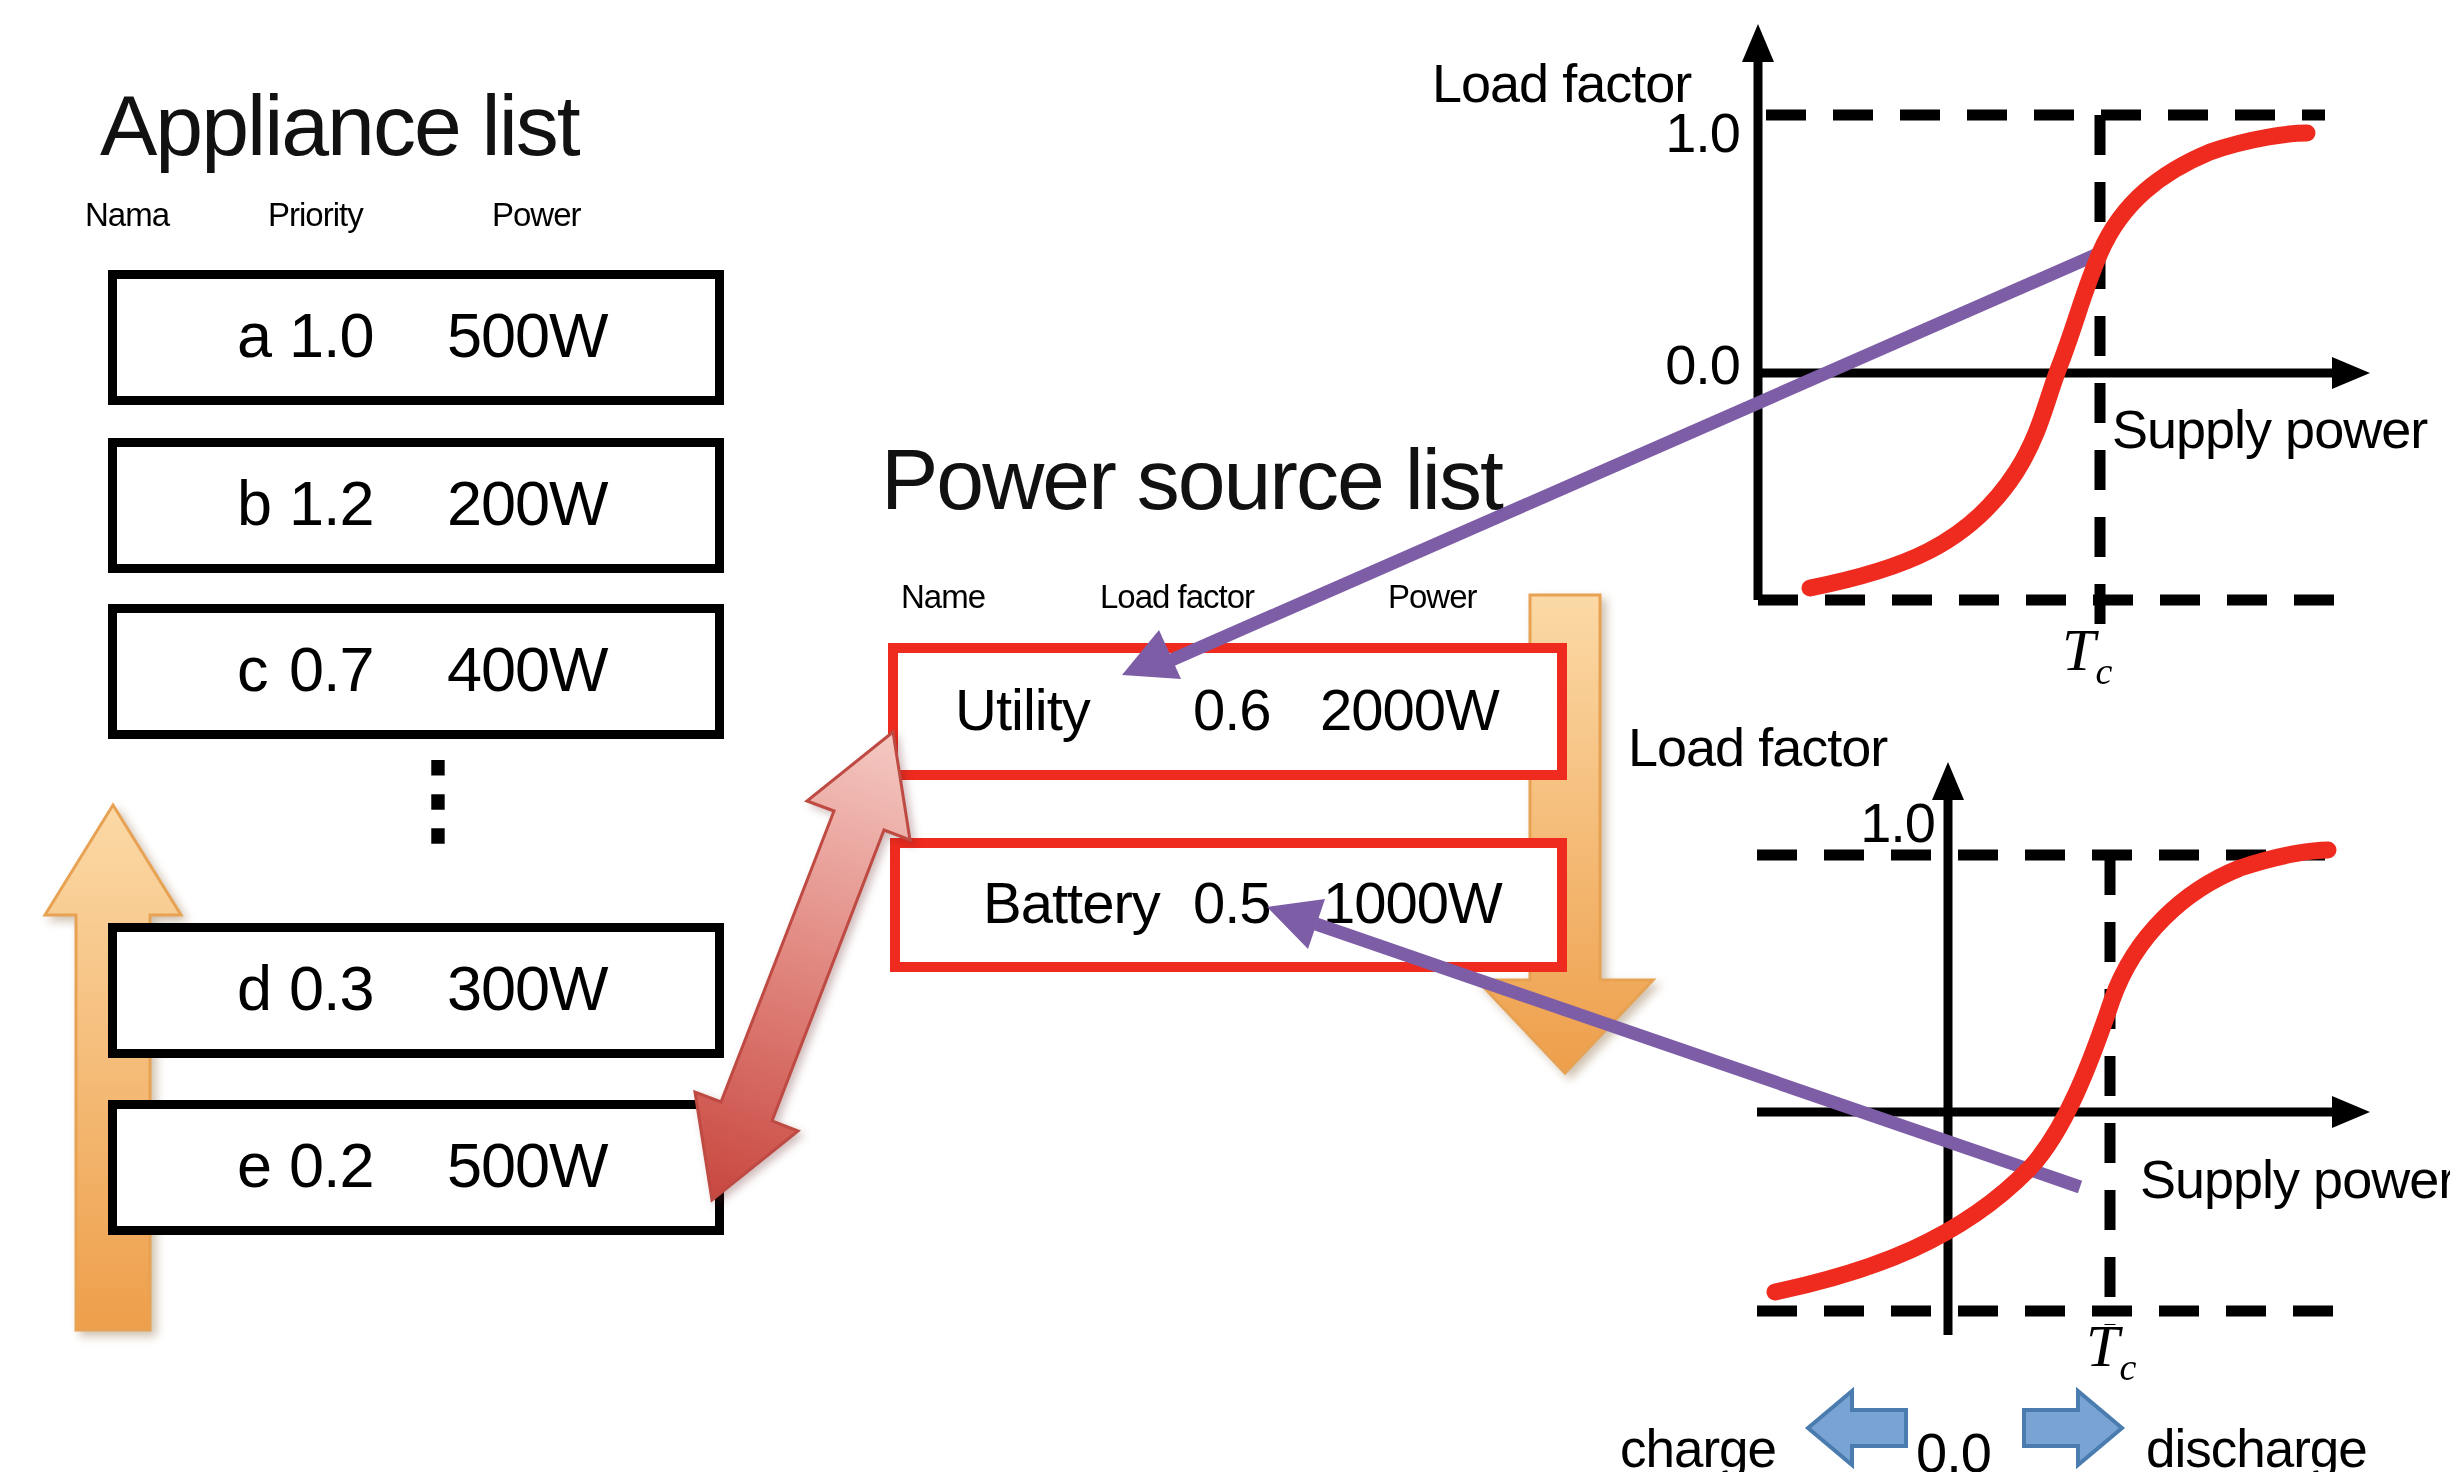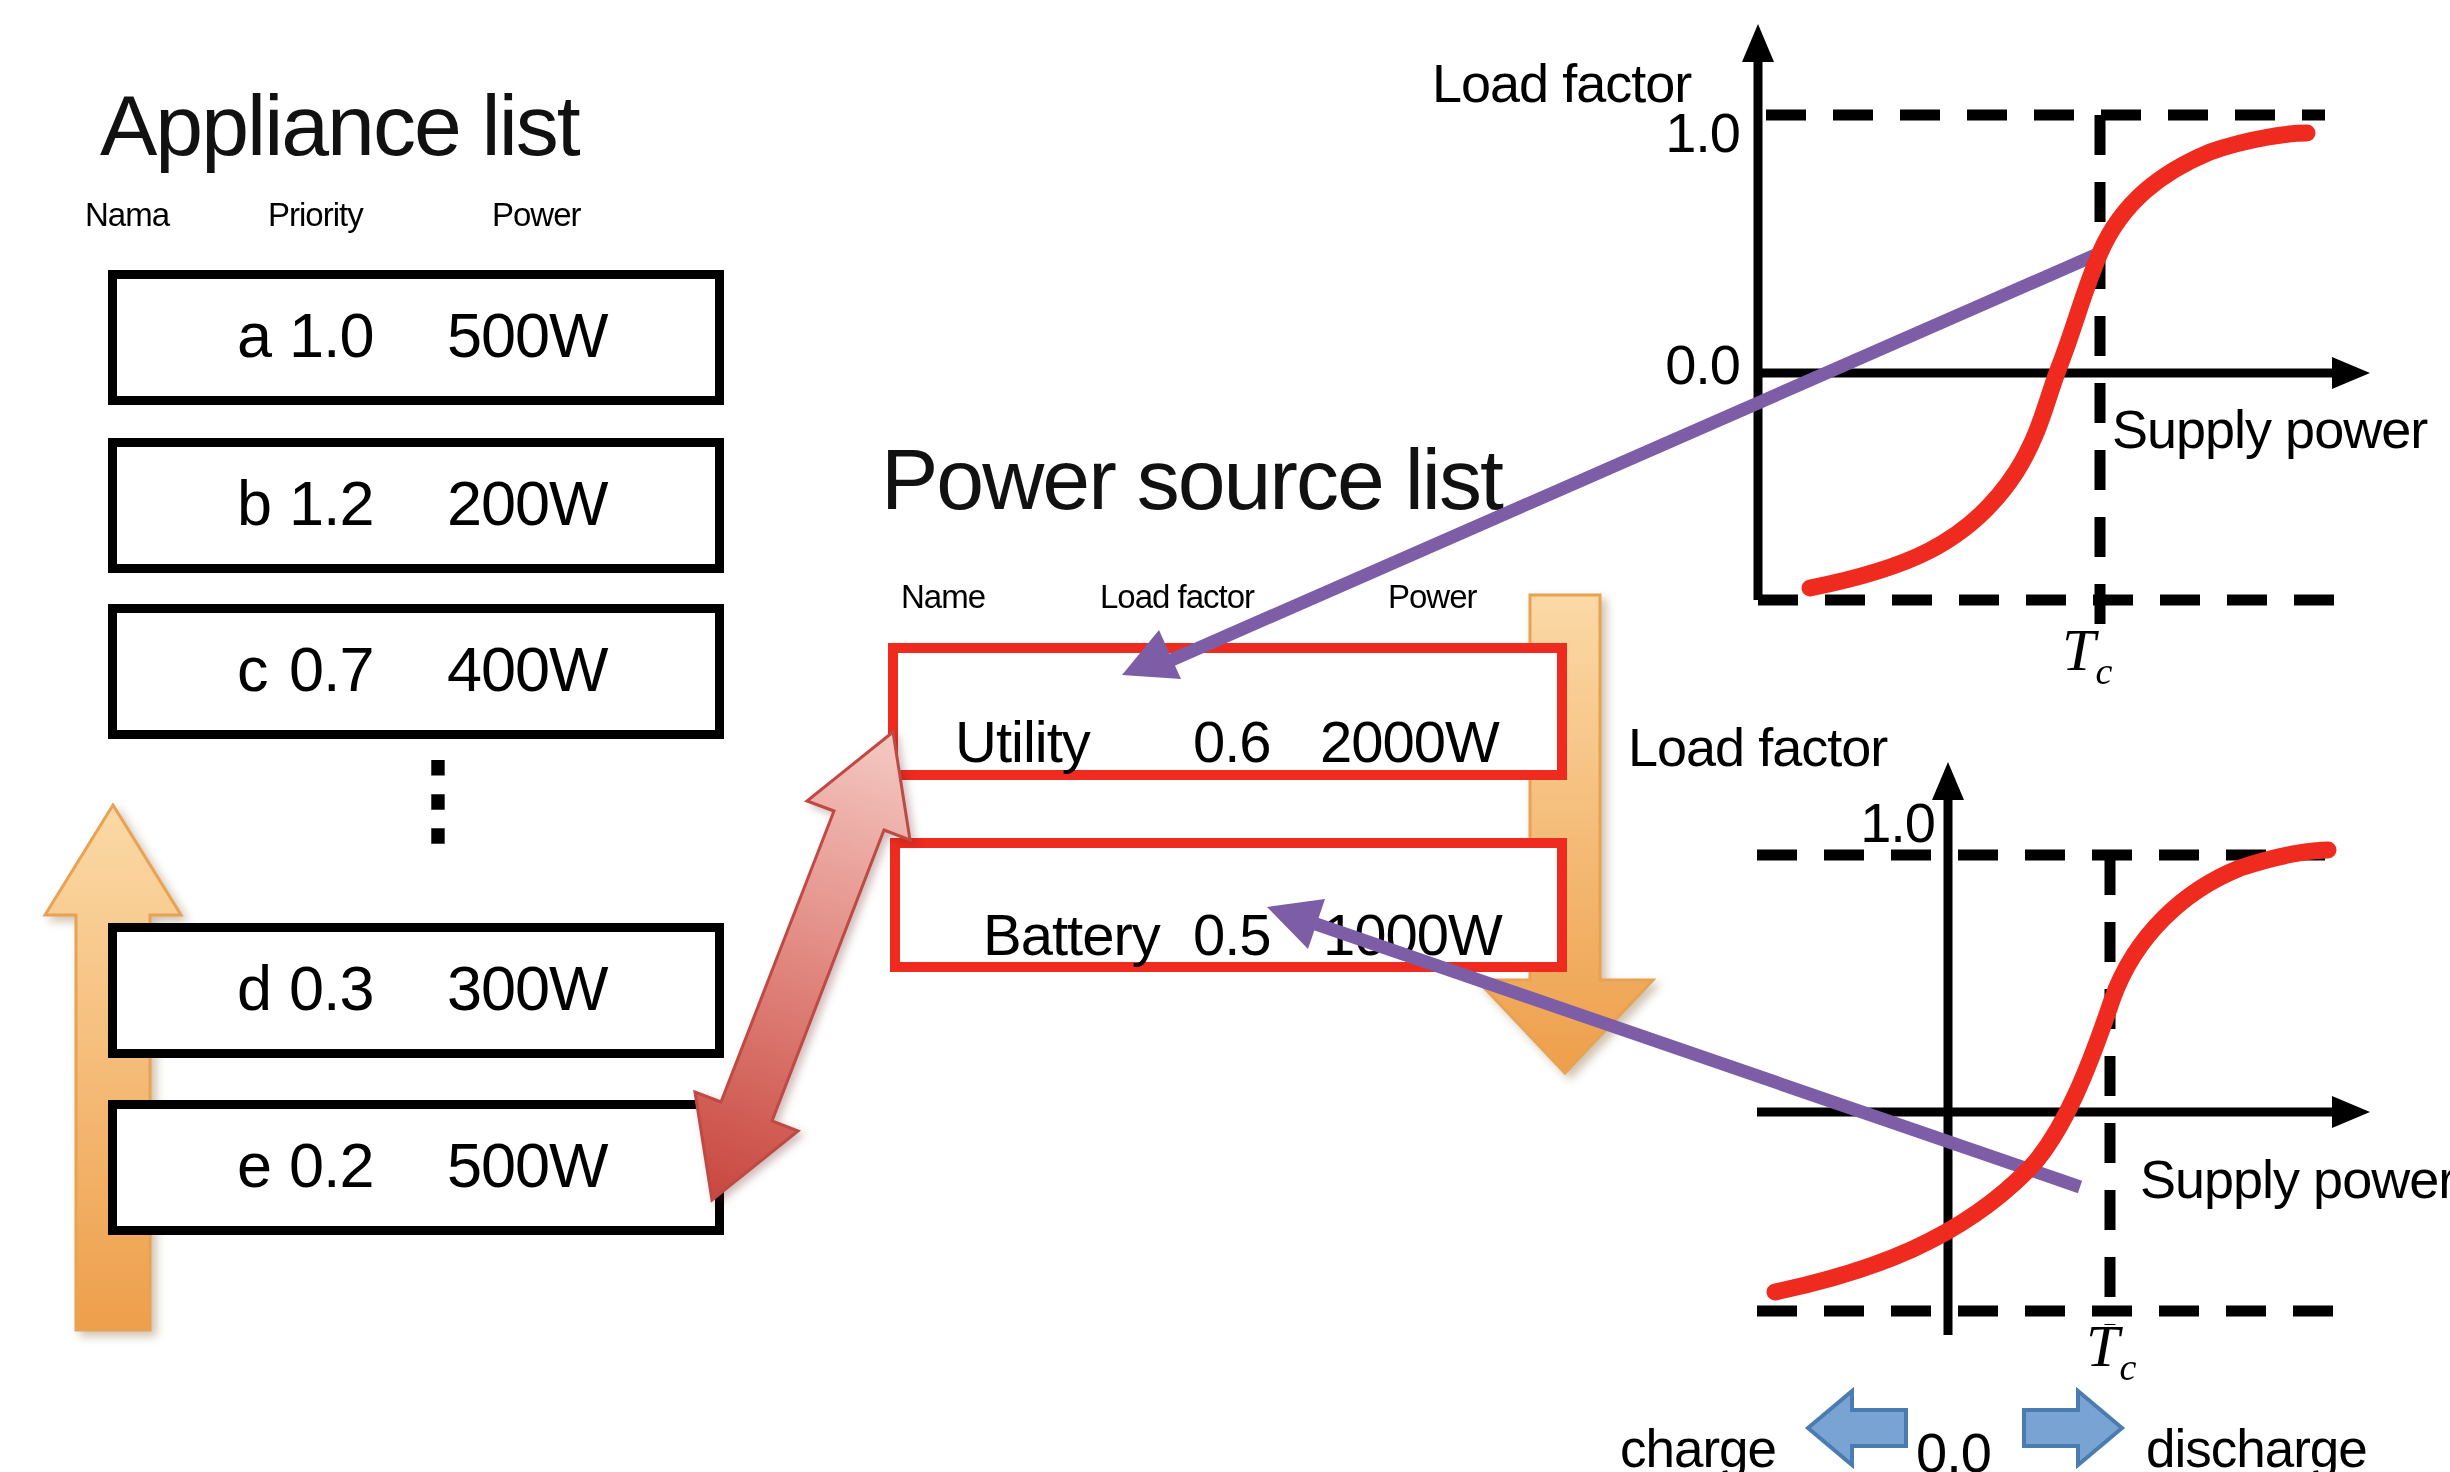--- a/index.html
+++ b/index.html
@@ -5,21 +5,21 @@
   html,body{margin:0;padding:0;background:#fff;}
   body{width:2450px;height:1472px;position:relative;overflow:hidden;
        font-family:"Liberation Sans",sans-serif;color:#000;}
   .abs{position:absolute;}
   .title{font-size:86px;letter-spacing:-2px;color:#111;white-space:nowrap;}
   .hdr{font-size:33px;letter-spacing:-1px;color:#000000;white-space:nowrap;}
   .appbox{position:absolute;left:108px;width:616px;height:135px;
           border:9px solid #000;background:#fff;box-sizing:border-box;}
   .appbox span{position:absolute;font-size:63px;letter-spacing:-1px;top:50%;transform:translateY(-54%);white-space:nowrap;}
   .pwrbox{position:absolute;background:#fff;border:10px solid #EE2B1E;box-sizing:border-box;}
-  .pwrbox span{position:absolute;font-size:58px;letter-spacing:-1px;top:50%;transform:translateY(-54%);white-space:nowrap;margin-top:32px;}
+  .pwrbox span{position:absolute;font-size:58px;letter-spacing:-1px;top:50%;transform:translateY(-54%);white-space:nowrap;}
   .glabel{font-size:54px;letter-spacing:-1px;white-space:nowrap;}
   .gtick{font-size:56px;letter-spacing:-1px;white-space:nowrap;}
   .tick-r{width:110px;text-align:right;}
   .tc{font-family:"Liberation Serif",serif;font-style:italic;font-size:60px;white-space:nowrap;}
   .tc .sub{font-size:38px;vertical-align:-14px;}
   .charge{font-size:53px;letter-spacing:-1px;white-space:nowrap;}
   .note{font-size:62px;letter-spacing:-1px;line-height:89px;white-space:nowrap;}
   .dots{font-size:100px;font-weight:bold;letter-spacing:0;line-height:1;}
   svg{position:absolute;left:0;top:0;}
 </style>

